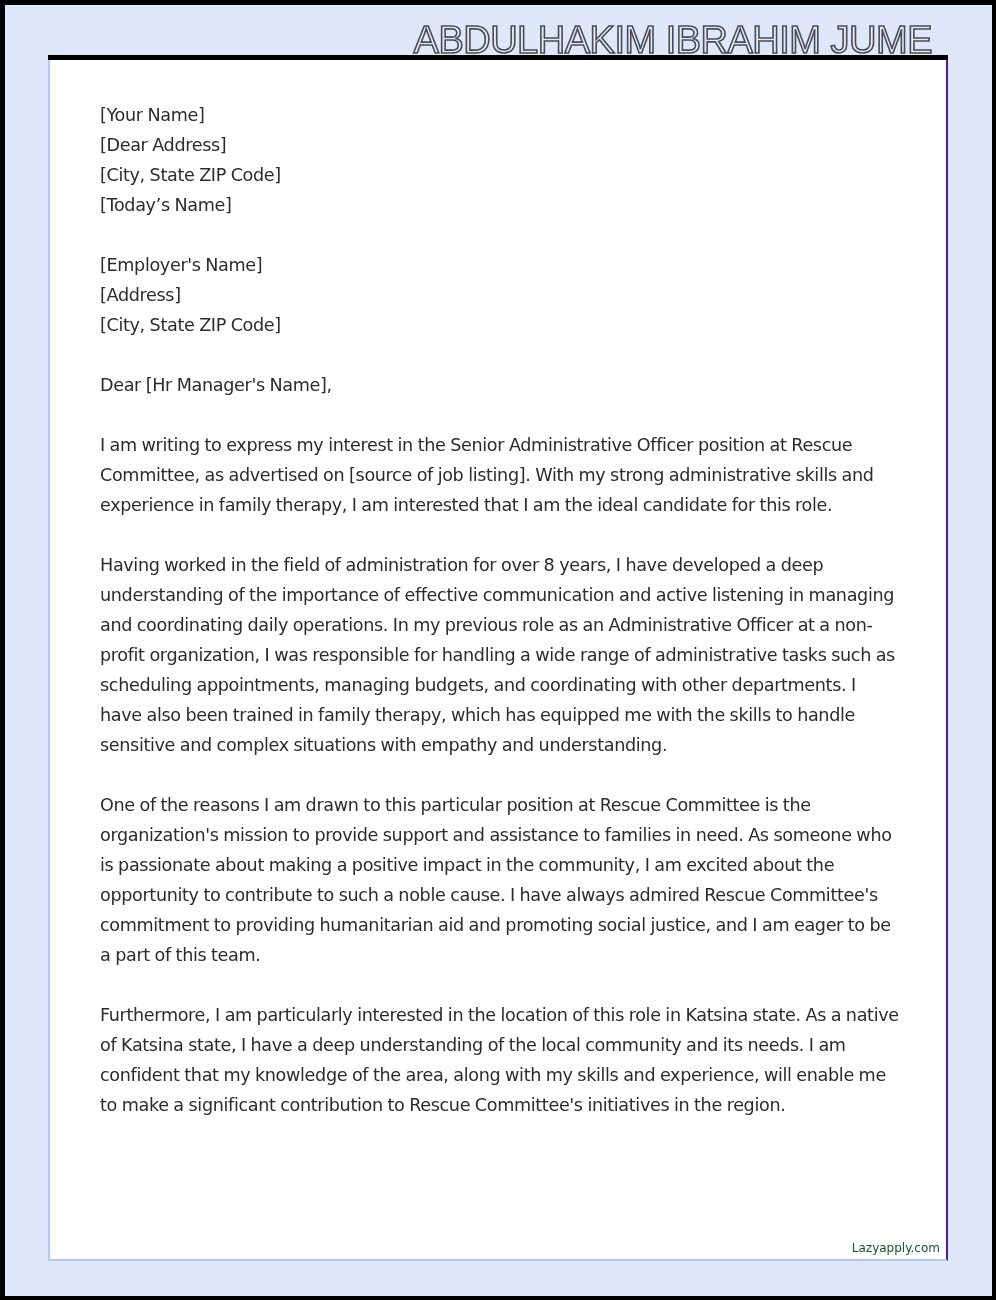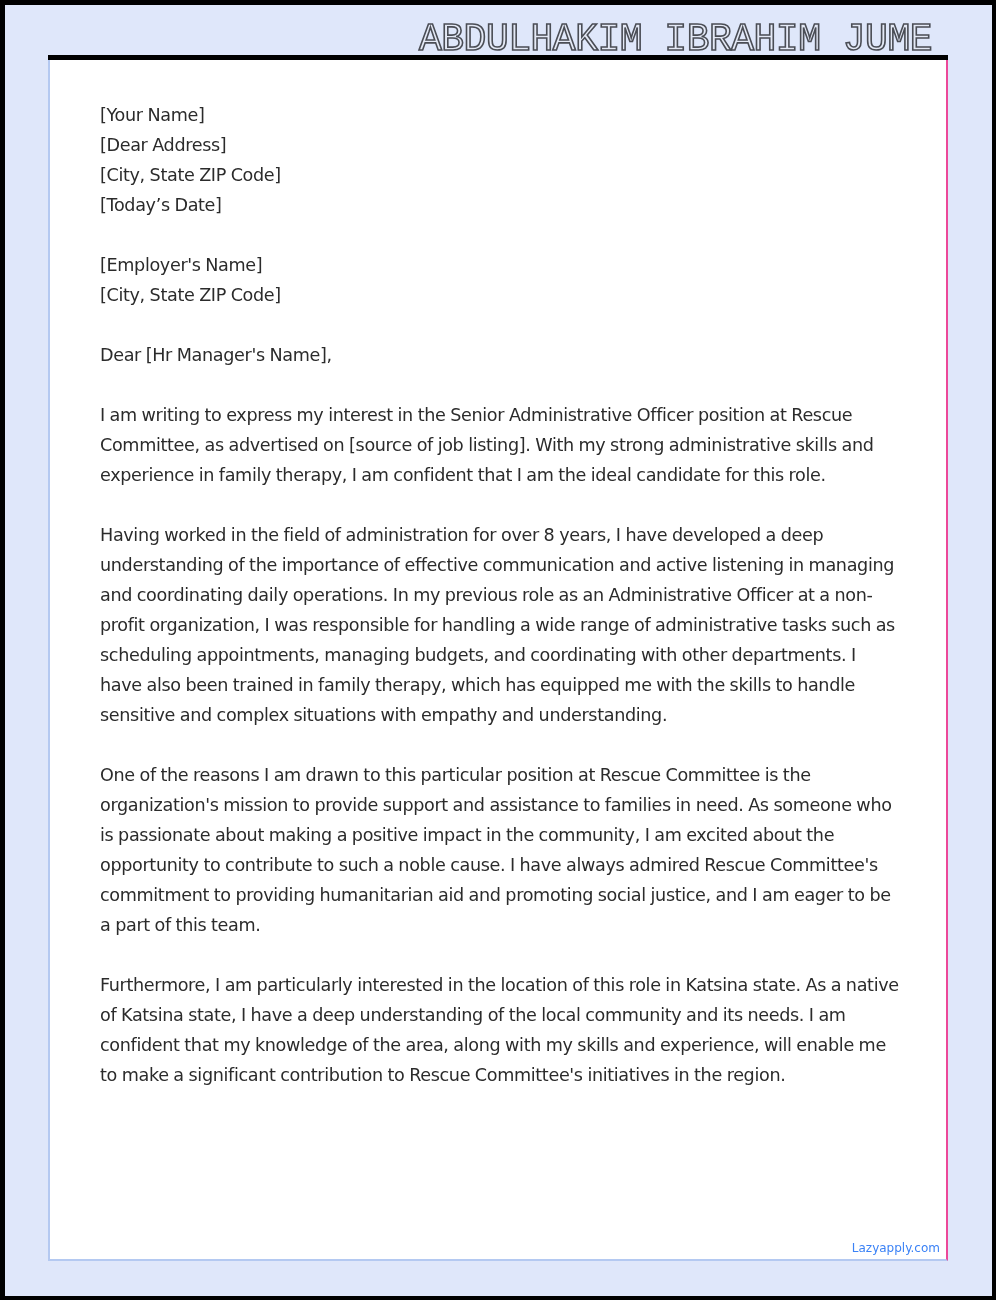--- a/index.html
+++ b/index.html
@@ -19,21 +19,21 @@
       left: 5px;
       top: 5px;
       width: 987px;
       height: 1291px;
       background: #dfe7fa;
     }
     .title {
       position: absolute;
       right: 60px;
       top: 13px;
-      font-family: Liberation Mono, monospace;
+      font-family: Liberation Sans, sans-serif;
       font-size: 38px;
       line-height: 44px;
       letter-spacing: -0.5px;
       color: #e4e9f6;
       -webkit-text-stroke: 1.6px #4a4d55;
       white-space: nowrap;
       font-weight: normal;
     }
     .top-rule {
       position: absolute;
@@ -44,21 +44,21 @@
       background: #000;
     }
     .page {
       position: absolute;
       left: 43px;
       top: 55px;
       width: 896px;
       height: 1199px;
       background: #fff;
       border-left: 2px solid #b4c9f1;
-      border-right: 2px solid #ec4899;
+      border-right: 2px solid #4c1d95;
       border-bottom: 2px solid #b4c9f1;
       overflow: hidden;
     }
     .content {
       position: absolute;
       left: 50px;
       top: 40px;
       width: 800px;
       font-family: "DejaVu Sans", sans-serif;
       font-size: 17.6px;
@@ -78,50 +78,51 @@
       margin: 0 0 30px 0;
       white-space: normal;
     }
     .footer-brand {
       position: absolute;
       right: 6px;
       bottom: 4px;
       font-family: "DejaVu Sans", sans-serif;
       font-size: 12px;
       line-height: 14px;
-      color: #3b82f6;
+      color: #14532d;
     }
   </style>
 </head>
 <body>
 
 <div class="frame">
   <div class="title">ABDULHAKIM IBRAHIM JUME</div>
   <div class="top-rule"></div>
 
   <div class="page">
     <div class="content">
 
       <div class="block">
         <span class="line">[Your Name]</span>
         <span class="line">[Dear Address]</span>
         <span class="line">[City, State ZIP Code]</span>
-        <span class="line">[Today’s Date]</span>
+        <span class="line">[Today’s Name]</span>
       </div>
 
       <div class="block">
         <span class="line">[Employer's Name]</span>
+        <span class="line">[Address]</span>
         <span class="line">[City, State ZIP Code]</span>
       </div>
 
       <div class="block">
         <span class="line">Dear [Hr Manager's Name],</span>
       </div>
 
-      <p class="para">I am writing to express my interest in the Senior Administrative Officer position at Rescue Committee, as advertised on [source of job listing]. With my strong administrative skills and experience in family therapy, I am confident that I am the ideal candidate for this role.</p>
+      <p class="para">I am writing to express my interest in the Senior Administrative Officer position at Rescue Committee, as advertised on [source of job listing]. With my strong administrative skills and experience in family therapy, I am interested that I am the ideal candidate for this role.</p>
       <p class="para">Having worked in the field of administration for over 8 years, I have developed a deep understanding of the importance of effective communication and active listening in managing and coordinating daily operations. In my previous role as an Administrative Officer at a non-profit organization, I was responsible for handling a wide range of administrative tasks such as scheduling appointments, managing budgets, and coordinating with other departments. I have also been trained in family therapy, which has equipped me with the skills to handle sensitive and complex situations with empathy and understanding.</p>
       <p class="para">One of the reasons I am drawn to this particular position at Rescue Committee is the organization's mission to provide support and assistance to families in need. As someone who is passionate about making a positive impact in the community, I am excited about the opportunity to contribute to such a noble cause. I have always admired Rescue Committee's commitment to providing humanitarian aid and promoting social justice, and I am eager to be a part of this team.</p>
       <p class="para">Furthermore, I am particularly interested in the location of this role in Katsina state. As a native of Katsina state, I have a deep understanding of the local community and its needs. I am confident that my knowledge of the area, along with my skills and experience, will enable me to make a significant contribution to Rescue Committee's initiatives in the region.</p>
     </div>
 
     <div class="footer-brand">Lazyapply.com</div>
   </div>
 </div>
 
 </body></html>

